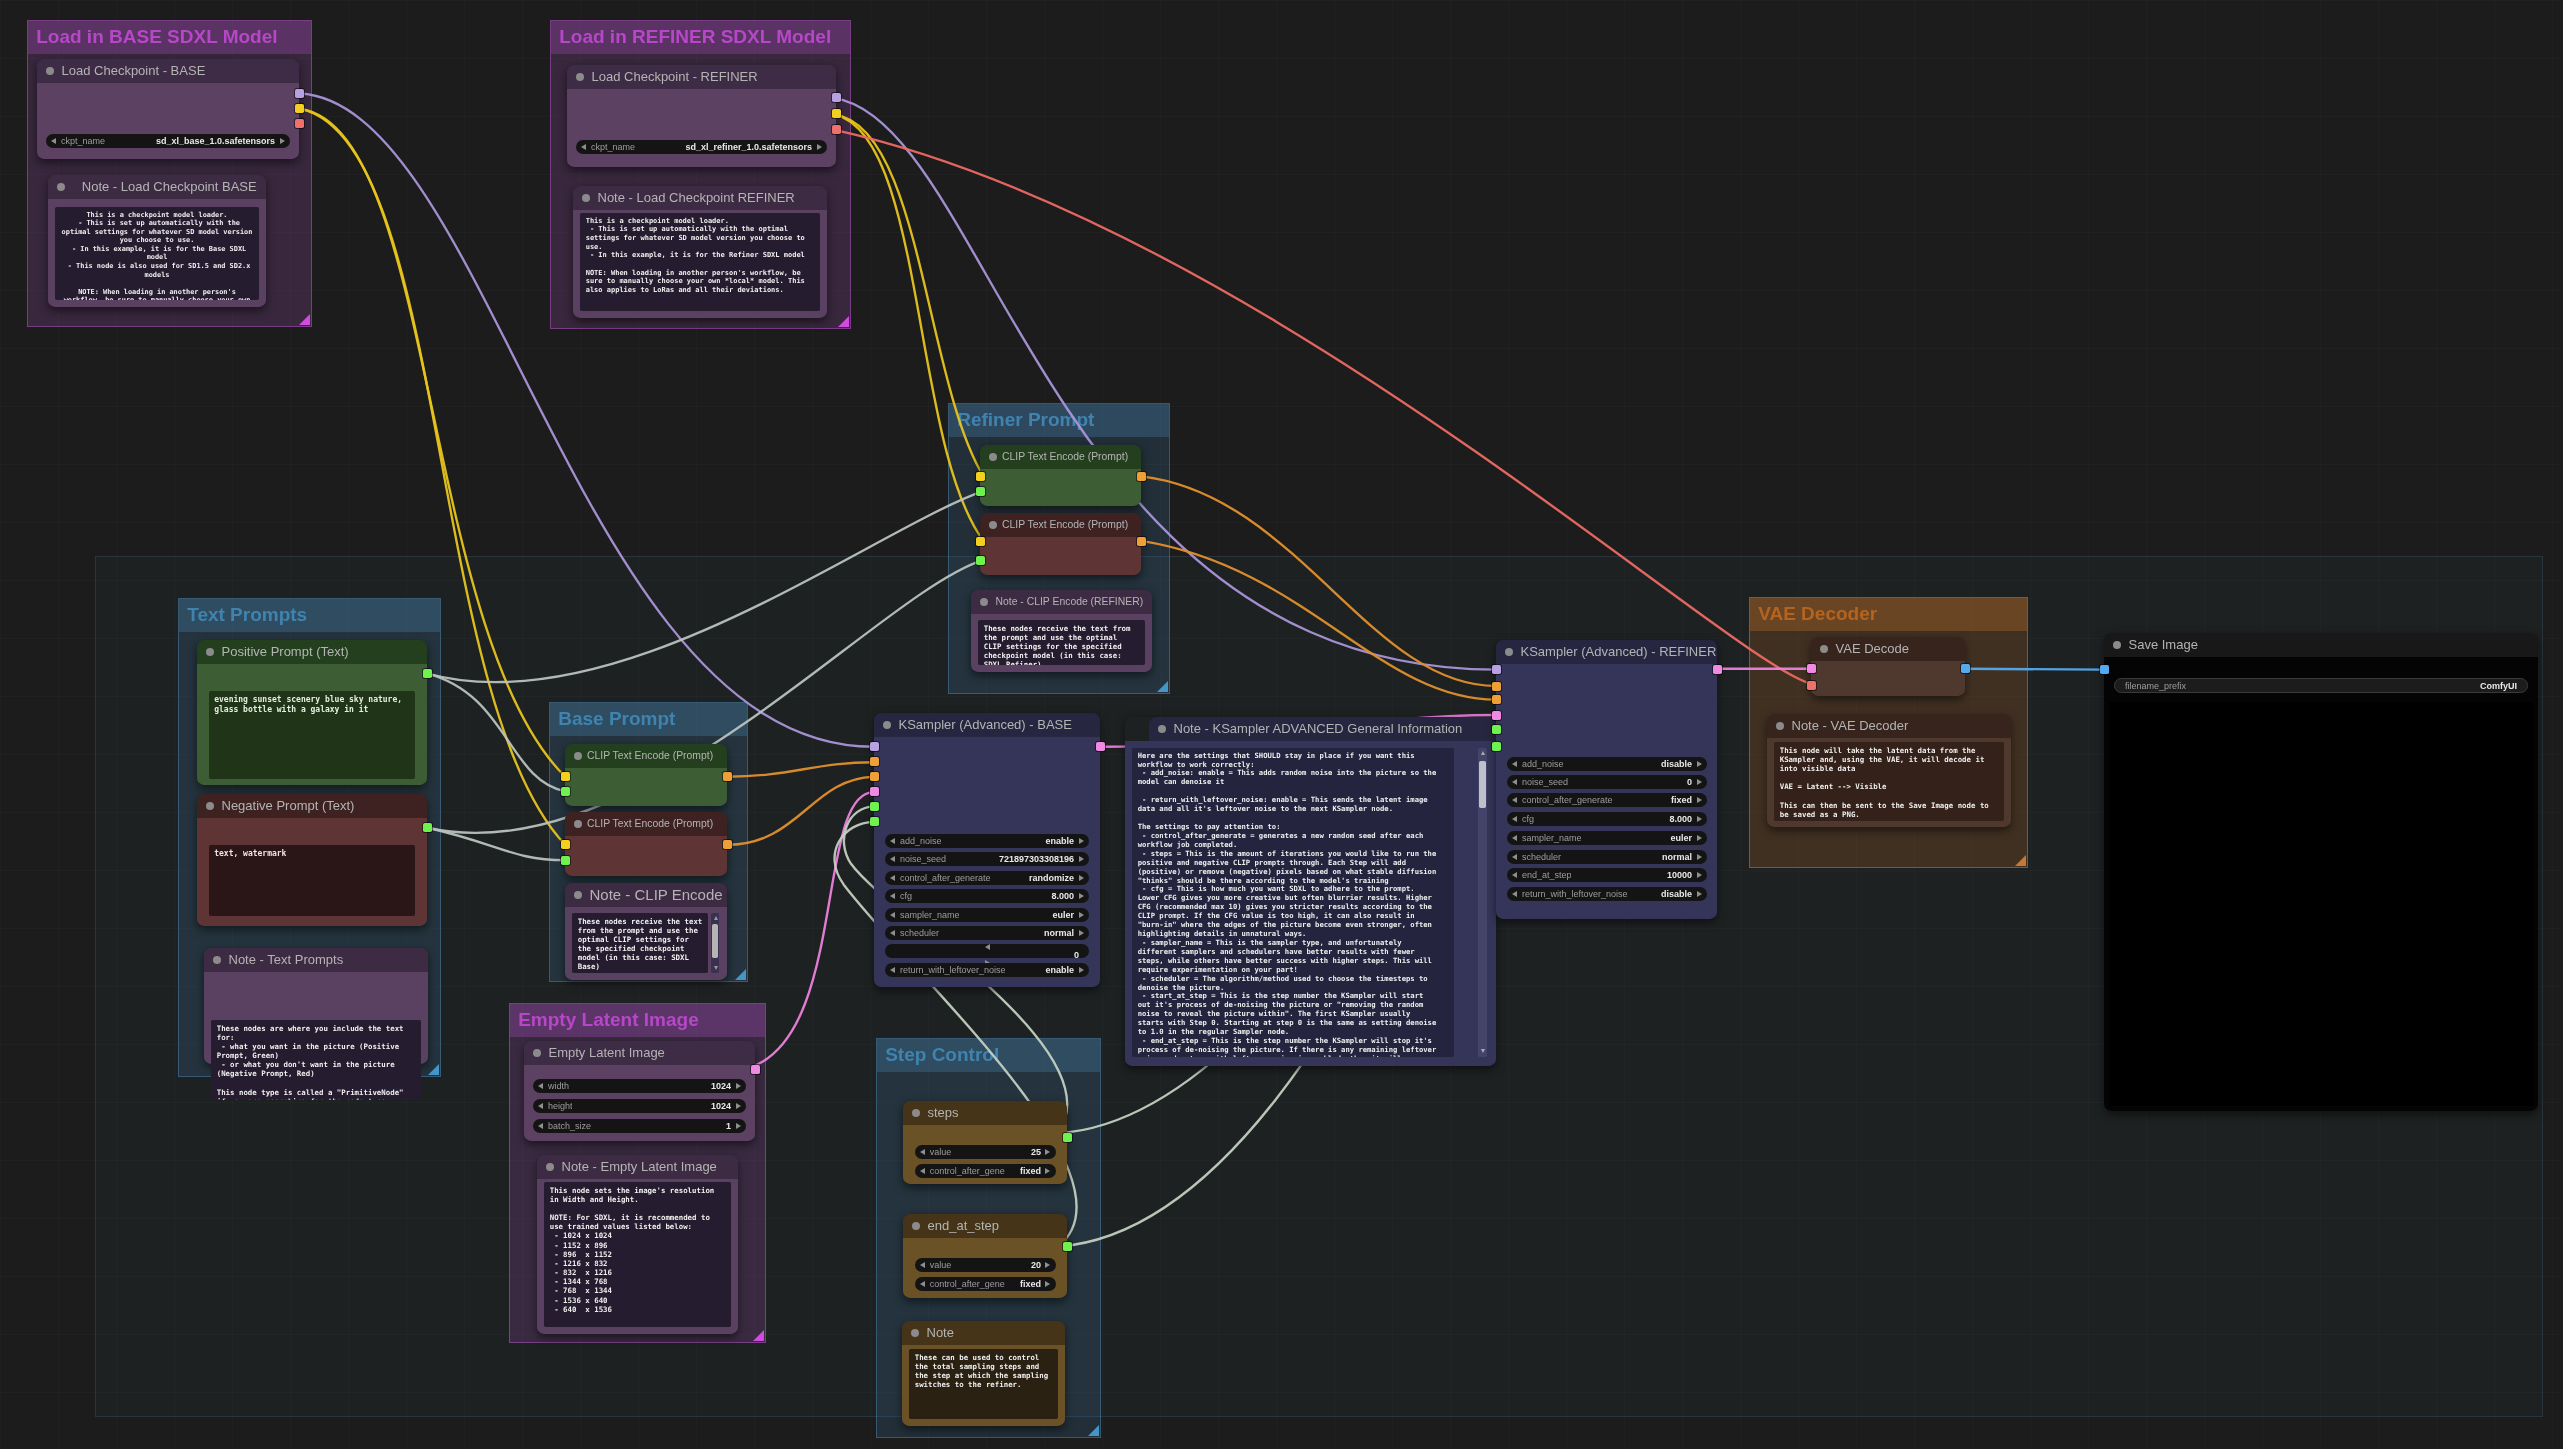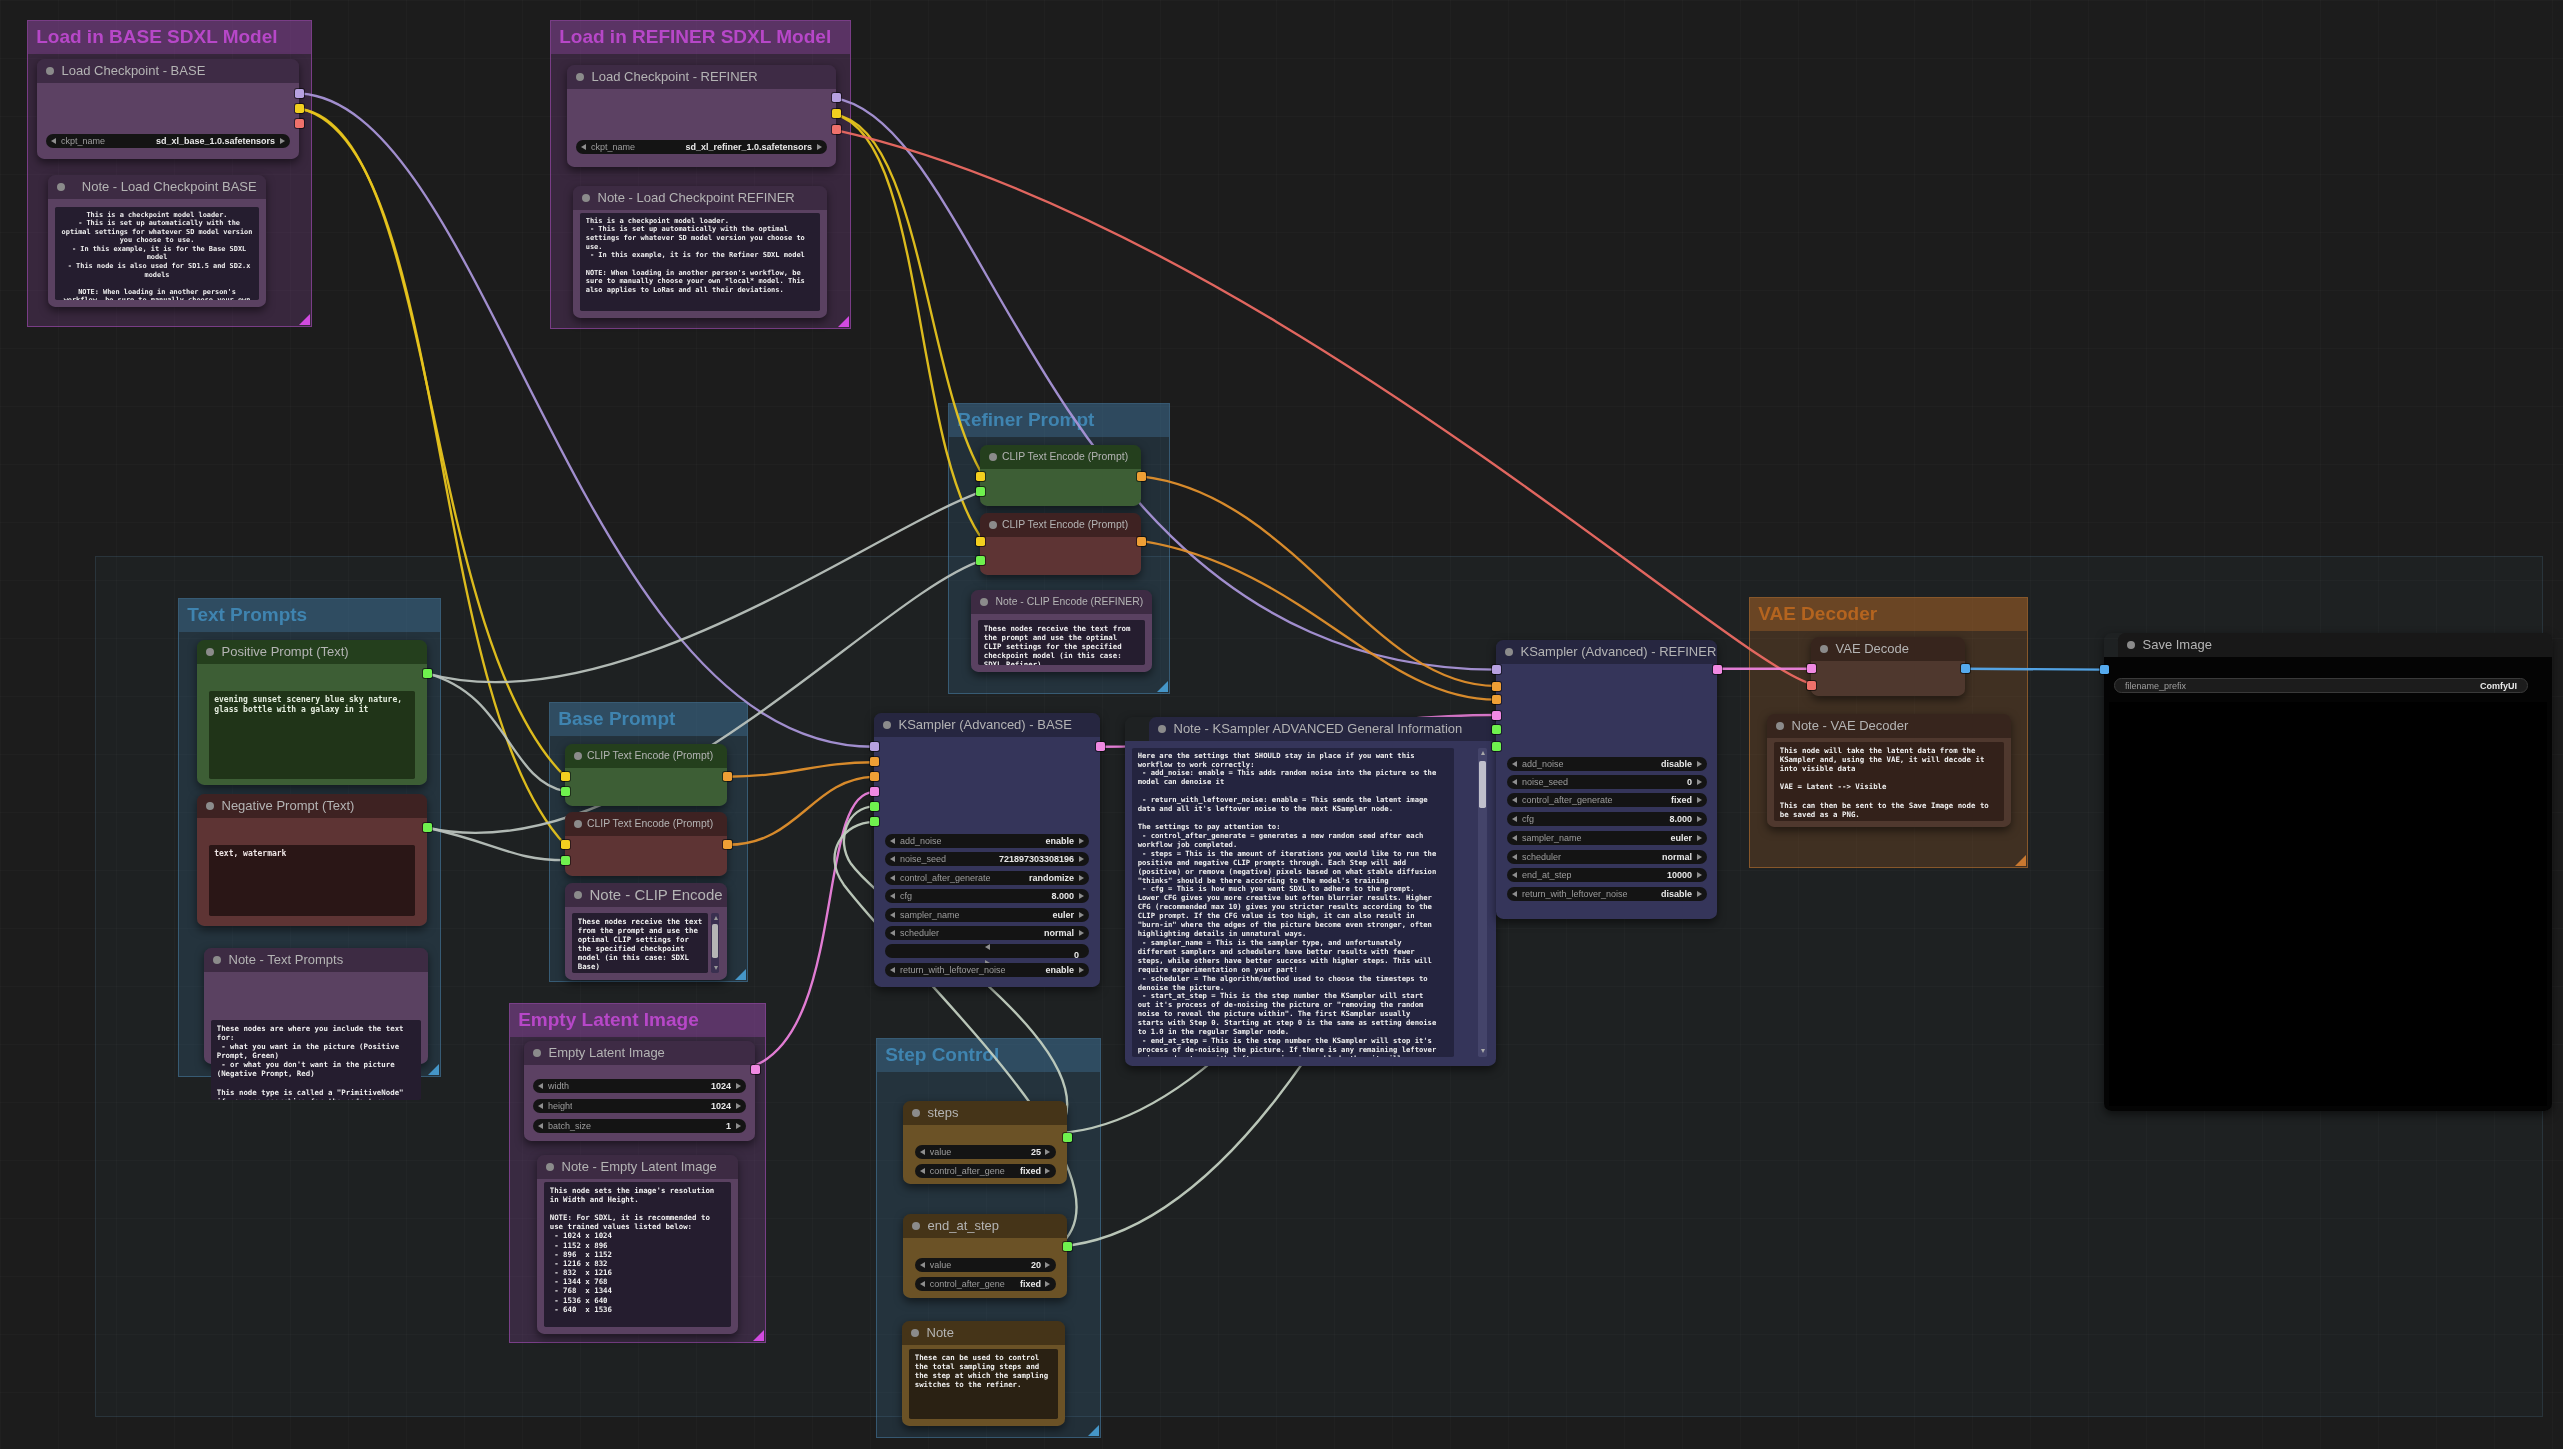--- a/index.html
+++ b/index.html
@@ -433,21 +433,21 @@
   <div class="node n-brown" style="left:1767px;top:714px;width:244px;height:113px;">
     <div class="ntitle">Note - VAE Decoder</div>
       <div class="nbody"></div>
     <div class="ta" style="left:7.3px;top:28px;right:7.3px;height:79px;background:#33211a;">This node will take the latent data from the KSampler and, using the VAE, it will decode it into visible data
 
 VAE = Latent --&gt; Visible
 
 This can then be sent to the Save Image node to be saved as a PNG.</div>
   </div>
 
-  <div class="node n-black" style="left:2104px;top:633px;width:434px;height:478px;padding-left:14px;">
+  <div class="node n-black" style="left:2104px;top:633px;width:434px;height:478px;">
     <div class="ntitle">Save Image</div>
       <div class="nbody"></div>
     <div class="slot si" style="left:-4.5px;top:32px;"></div>
     <div class="pill" style="left:10px;top:45px;width:414px;height:15.4px;background:#1c1c1c;border:0.9px solid #3a3a3a;">
         <span class="lbl">filename_prefix</span>
         <span class="val">ComfyUI</span>
       </div>
     <div style="position:absolute;left:5.4px;top:69px;right:5.4px;bottom:5.4px;background:#000;"></div>
   </div>
 

